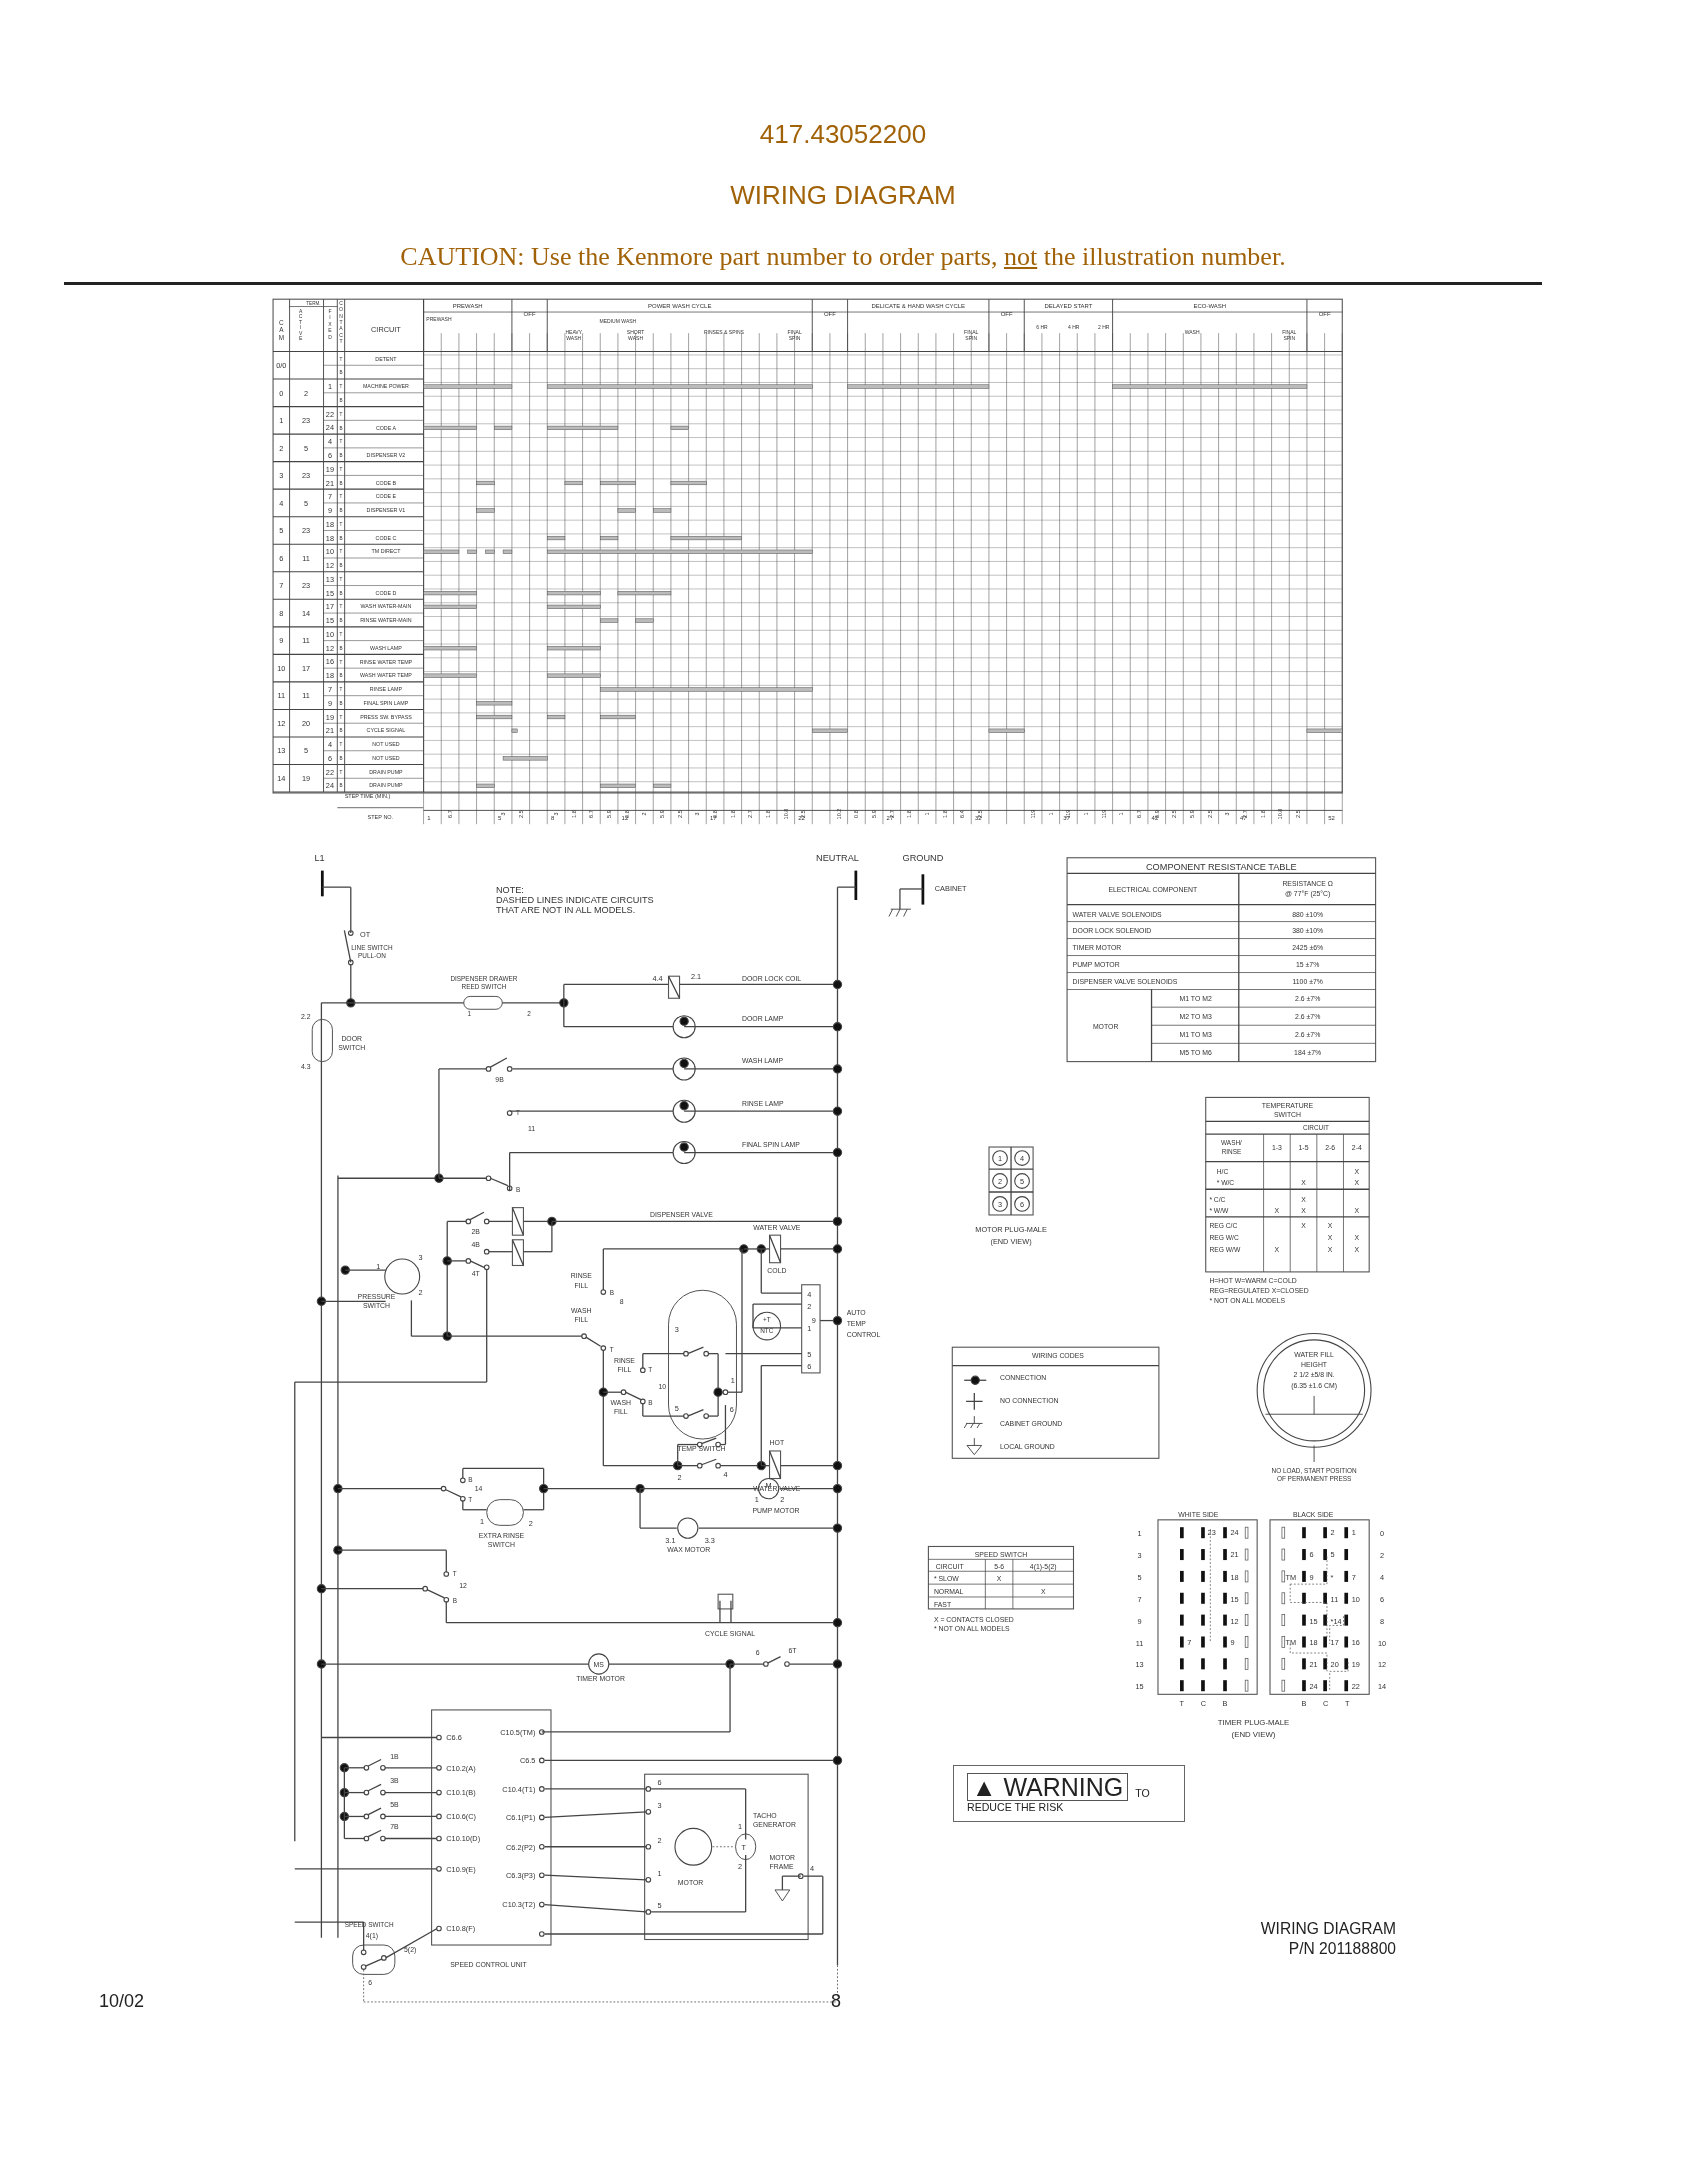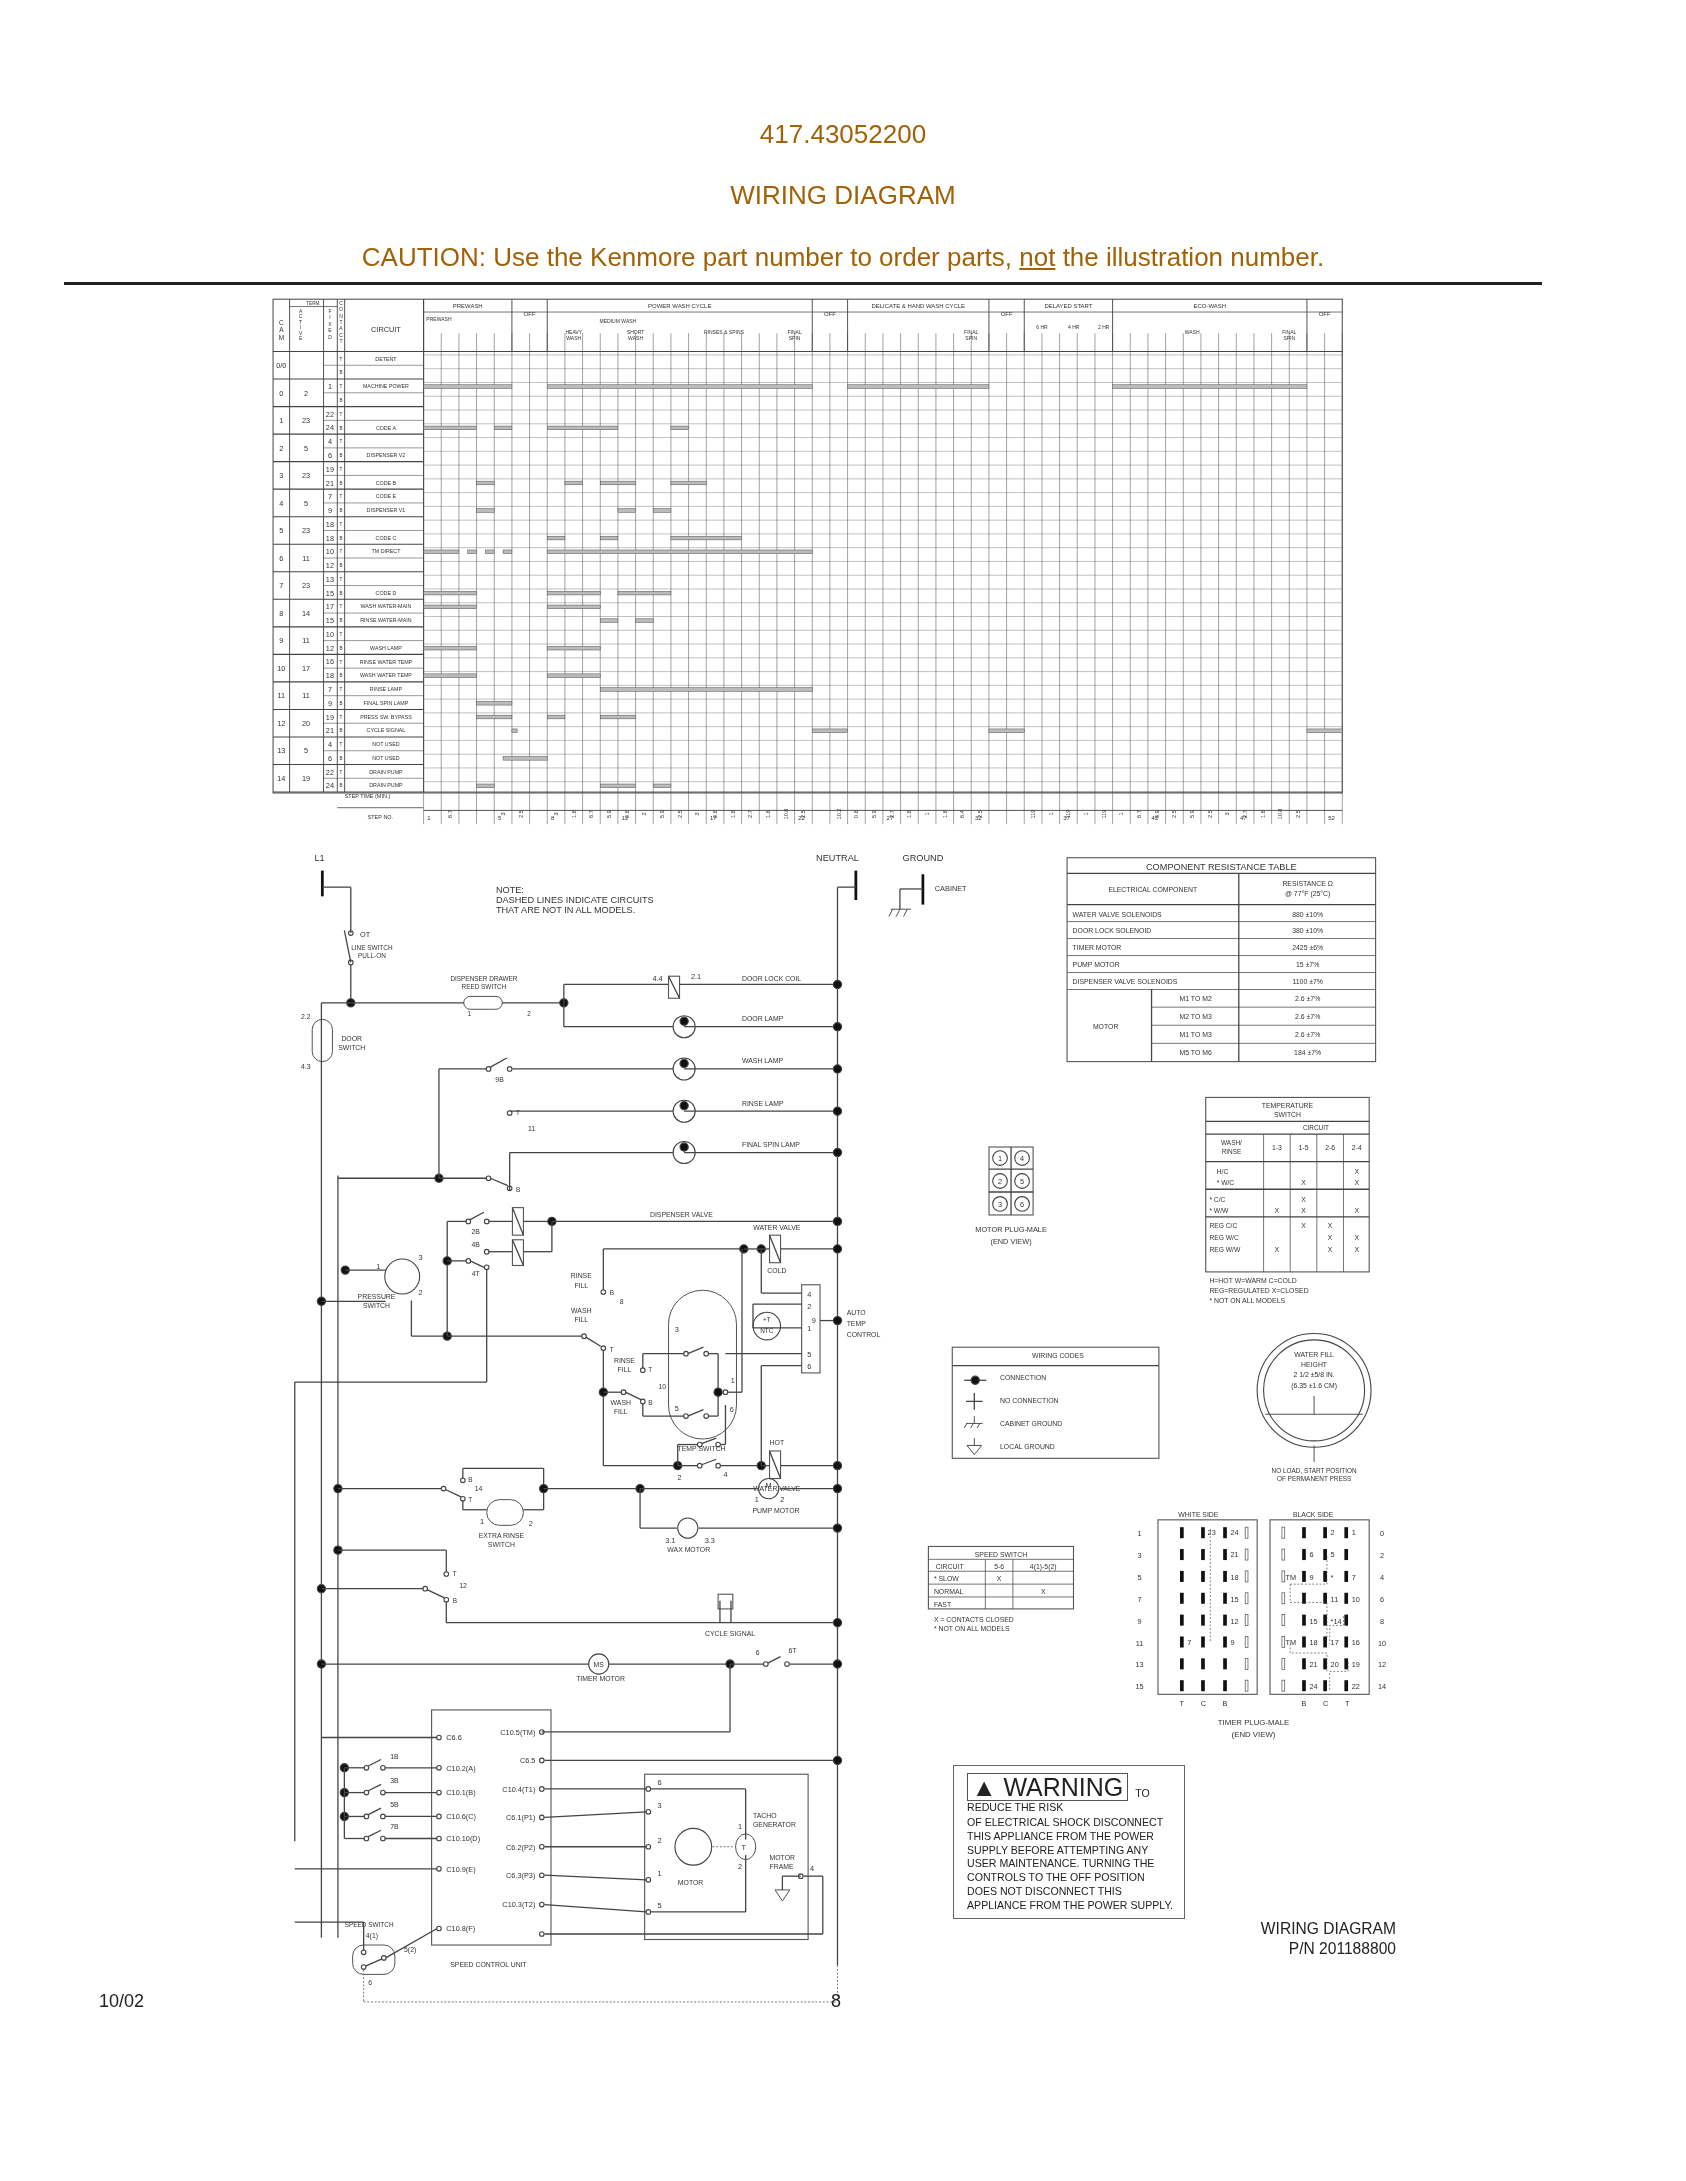--- a/index.html
+++ b/index.html
@@ -13,21 +13,21 @@
   .pn{font-size:15.6px;color:#222;text-align:right;line-height:20px;}
   .warn{left:953px;width:232px;border:1.4px solid #666;padding:7.3px 9.2px 5.5px 13px;font-size:10.6px;line-height:13.8px;color:#222;box-sizing:border-box;}
   .warn-badge{display:inline-block;border:1.4px solid #555;padding:0 3.7px;font-size:25px;line-height:26px;margin-right:7.3px;vertical-align:middle;}
   .warn-lead{vertical-align:bottom;}
 </style>
 </head>
 <body>
 
 <div class="abs hdr" style="top:119px;">417.43052200</div>
 <div class="abs hdr" style="top:180px;">WIRING DIAGRAM</div>
-<div class="abs hdr" style="top:242px;"><span>CAUTION: Use the Kenmore part number to order parts, </span><u>not</u><span> the illustration number.</span></div>
+<div class="abs hdr" style="top:242px;font-family:Liberation Serif, serif;"><span>CAUTION: Use the Kenmore part number to order parts, </span><u>not</u><span> the illustration number.</span></div>
 <div class="abs rule"></div>
 
 <svg id="chart" width="1686" height="826" viewBox="0 0 1836 900">
     <rect x="297" y="326" width="1165" height="538" fill="none" stroke="#555" stroke-width="1.2"></rect>
     <line x1="315" y1="326" x2="315" y2="863" stroke="#444" stroke-width="1" stroke-dasharray=""></line>
     <line x1="352" y1="326" x2="352" y2="863" stroke="#444" stroke-width="1" stroke-dasharray=""></line>
     <line x1="367" y1="326" x2="367" y2="863" stroke="#444" stroke-width="1" stroke-dasharray=""></line>
     <line x1="375" y1="326" x2="375" y2="863" stroke="#444" stroke-width="1" stroke-dasharray=""></line>
     <line x1="461" y1="326" x2="461" y2="863" stroke="#444" stroke-width="1.2" stroke-dasharray=""></line>
     <line x1="315" y1="334" x2="367" y2="334" stroke="#444" stroke-width="0.8" stroke-dasharray=""></line>
@@ -1130,21 +1130,20 @@
     <text x="1334" y="1858" font-size="8" text-anchor="middle">B</text>
     <text x="1420" y="1858" font-size="8" text-anchor="middle">B</text>
     <text x="1443.5" y="1858" font-size="8" text-anchor="middle">C</text>
     <text x="1467" y="1858" font-size="8" text-anchor="middle">T</text>
     <text x="1365" y="1878" font-size="8.5" text-anchor="middle">TIMER PLUG-MALE</text>
     <text x="1365" y="1892" font-size="8.5" text-anchor="middle">(END VIEW)</text>
   </svg>
 
 <div class="abs warn" style="top:1765px;">
   <span class="warn-badge">▲ <span>WARNING</span></span><span class="warn-lead">TO REDUCE THE RISK</span>
-  <div style="margin-top:0.9px;">OF ELECTRICAL SHOCK DISCONNECT THIS APPLIANCE FROM THE POWER SUPPLY BEFORE ATTEMPTING ANY USER MAINTENANCE. TURNING THE CONTROLS TO THE OFF POSITION DOES NOT DISCONNECT THIS APPLIANCE FROM THE POWER SUPPLY.</div>
 </div>
 
 <div class="abs pn" style="left:1194px;width:202px;top:1919px;">
   <div>WIRING DIAGRAM</div>
   <div>P/N 201188800</div>
 </div>
 <div class="abs bottom" style="left:99px;top:1991px;">10/02</div>
 <div class="abs bottom" style="left:831px;top:1991px;">8</div>
 
 

